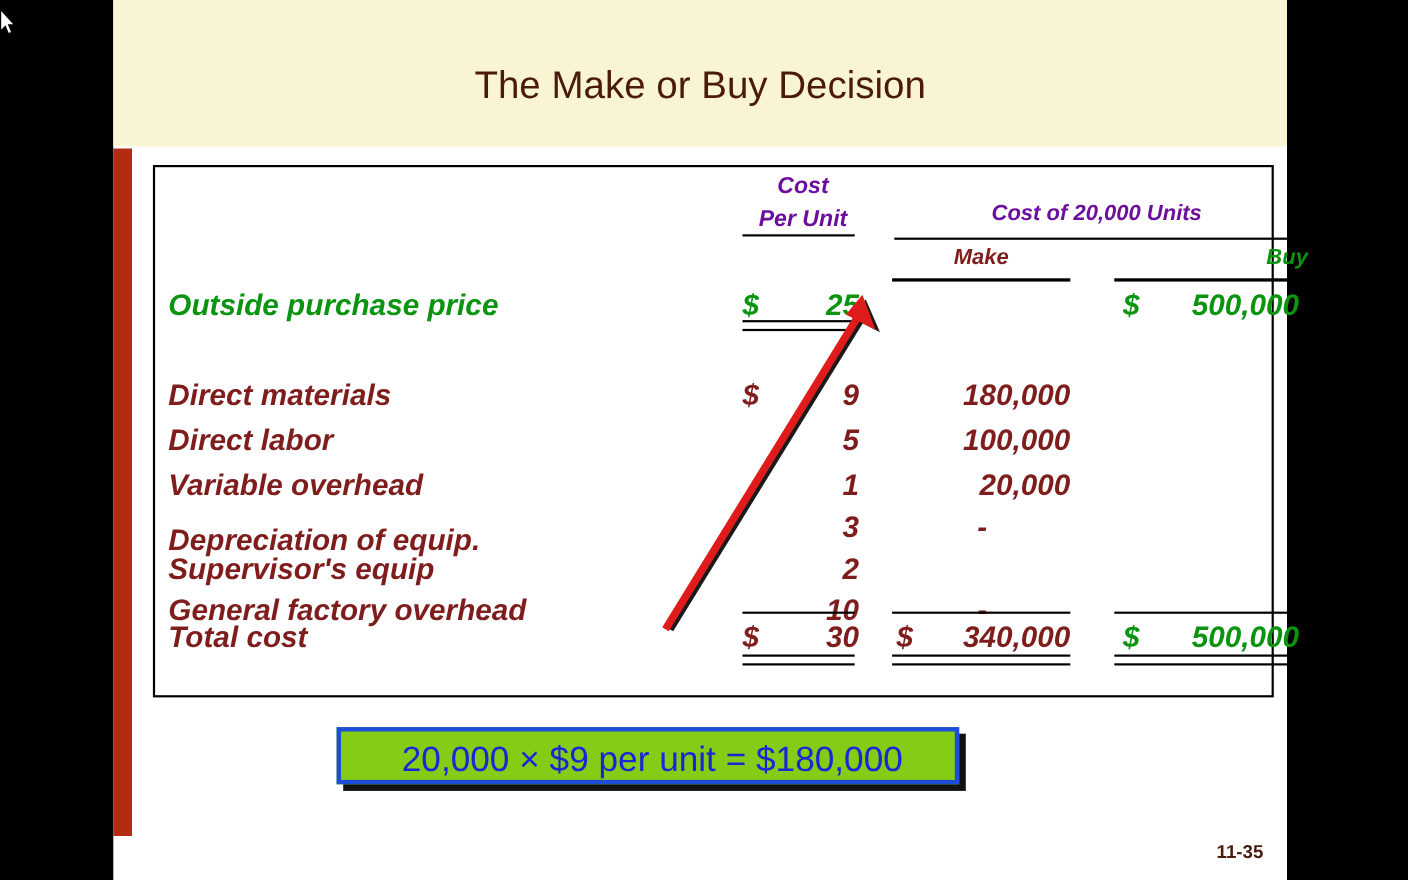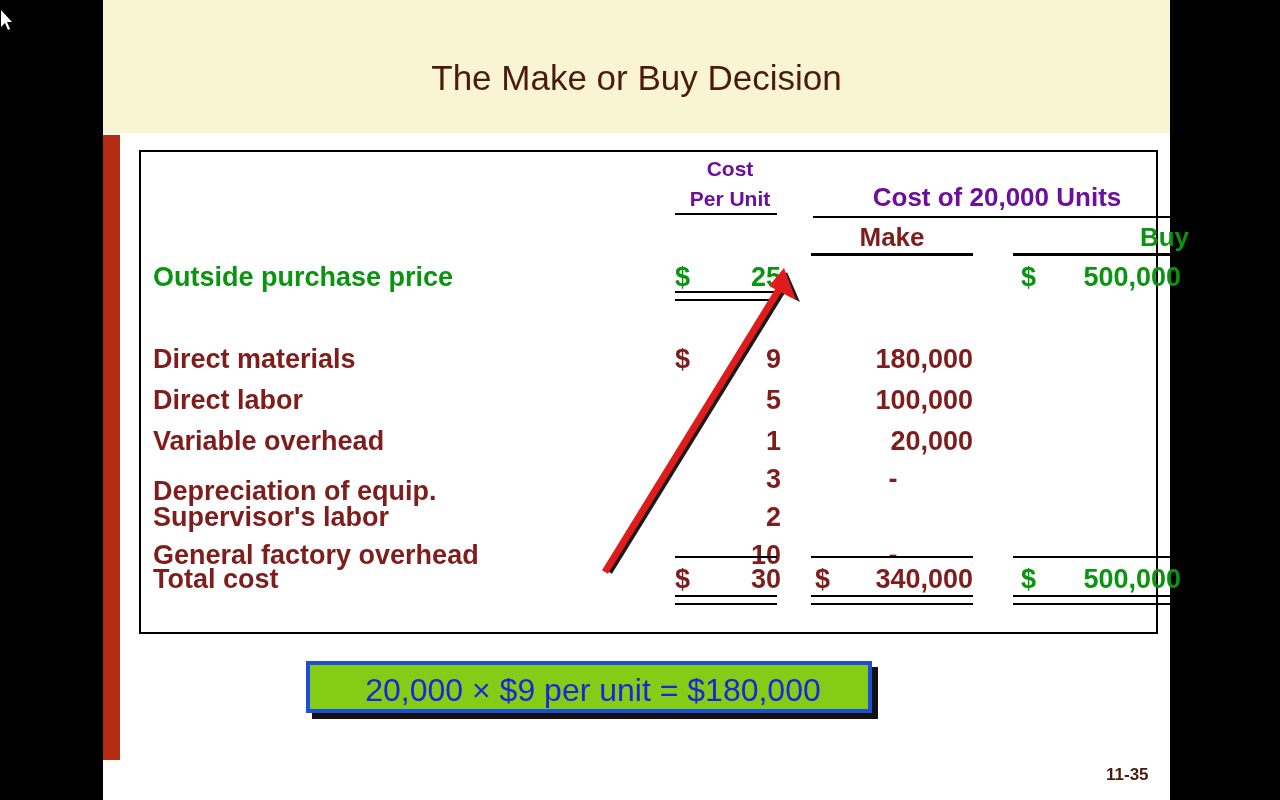--- a/index.html
+++ b/index.html
@@ -53,28 +53,29 @@
     position:absolute;
     left:0; top:0;
     width:100%; height:100%;
   }
   
   .cell{
     position:absolute;
     white-space:nowrap;
     font-weight:bold;
     line-height:1;
+    font-style:italic;
   }
   .label{font-size:27px;}
   .num{font-size:27px;text-align:right;}
   .blue{color:#7f1d1d;}
   .green{color:#0a9410;}
   .purple{color:#6b0f9c;}
   .hdr-small{font-size:21px;font-weight:bold;color:#6b0f9c;}
-  .hdr-mid{font-size:26px;font-weight:bold;}
+  .hdr-mid{font-size:20px;font-weight:bold;}
   
   .rule{
     position:absolute;
     background:#000000;
     height:2px;
   }
   .rule2{
     position:absolute;
     height:6px;
     border-top:2px solid #000;
@@ -171,21 +172,21 @@
       <div class="cell label blue" style="left:12px;top:276px;">Variable overhead</div>
       <div class="cell num blue" style="left:534px;top:276px;width:40px;text-align:left;"></div>
       <div class="cell num blue" style="left:560px;top:276px;width:80px;">1</div>
       <div class="cell num blue" style="left:672px;top:276px;width:160px;">20,000</div>
 
       <div class="cell label blue" style="left:12px;top:314px;margin-top:12px;">Depreciation of equip.</div>
       <div class="cell num blue" style="left:534px;top:314px;width:40px;text-align:left;"></div>
       <div class="cell num blue" style="left:560px;top:314px;width:80px;">3</div>
       <div class="cell num blue" style="left:672px;top:314px;width:160px;text-align:center;">-</div>
 
-      <div class="cell label blue" style="left:12px;top:352px;">Supervisor's labor</div>
+      <div class="cell label blue" style="left:12px;top:352px;">Supervisor's equip</div>
       <div class="cell num blue" style="left:534px;top:352px;width:40px;text-align:left;"></div>
       <div class="cell num blue" style="left:560px;top:352px;width:80px;">2</div>
 
       <div class="cell label blue" style="left:12px;top:390px;">General factory overhead</div>
       <div class="cell num blue" style="left:534px;top:390px;width:40px;text-align:left;"></div>
       <div class="cell num blue" style="left:560px;top:390px;width:80px;">10</div>
       <div class="cell num blue" style="left:672px;top:390px;width:160px;text-align:center;">-</div>
 
       <div class="rule" style="left:534px;top:404px;width:102px;"></div>
       <div class="rule" style="left:670px;top:404px;width:162px;"></div>

